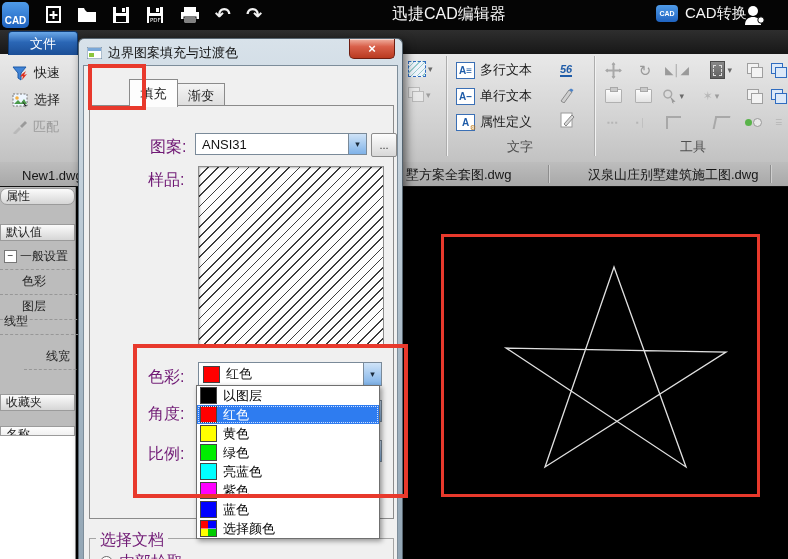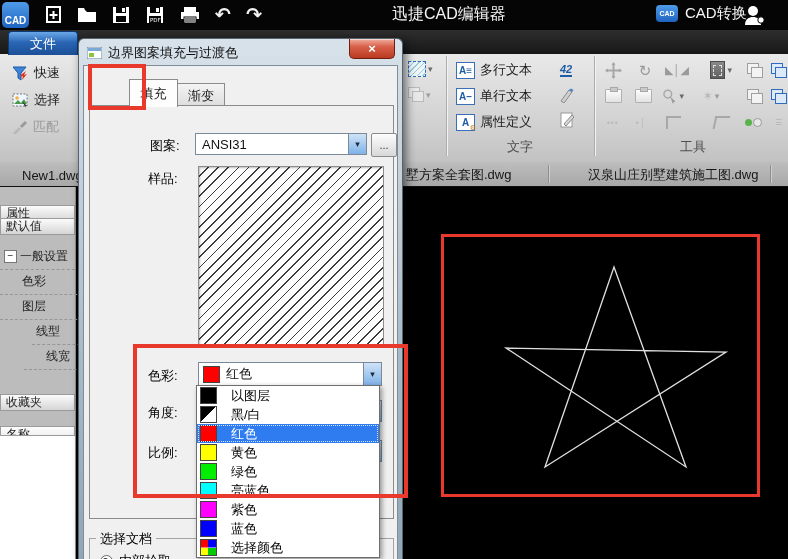--- a/index.html
+++ b/index.html
@@ -84,21 +84,21 @@
           border-radius:6px 6px 0 0;box-shadow:3px 3px 10px rgba(0,0,0,.55);box-sizing:border-box;}
   .dlg-title{left:8px;top:5px;display:flex;align-items:center;gap:6px;font-size:13px;color:#101010;}
   .dlg-close{right:7px;top:0px;width:44px;height:19px;background:linear-gradient(#f0b0a0,#d9604a 40%,#b93a20);
              border:1px solid #6e1d10;border-top:none;border-radius:0 0 5px 5px;color:#fff;font-size:13px;font-weight:bold;
              display:flex;align-items:center;justify-content:center;cursor:pointer;box-shadow:inset 0 1px 0 rgba(255,255,255,.5);}
   .dlg-body{left:4px;top:26px;width:315px;height:495px;background:#f0f0f0;border:1px solid #7d8d9a;box-sizing:border-box;}
   .dtab{font-size:13px;color:#1a1a1a;display:flex;align-items:center;justify-content:center;cursor:pointer;margin-left:36px;}
   .dtab.active{left:9px;top:13px;width:47px;height:27px;background:#fdfdfd;border:1px solid #8b8b8b;border-bottom:none;z-index:3;}
   .dtab.idle{left:57px;top:17px;width:46px;height:23px;background:linear-gradient(#f4f4f4,#dcdcdc);border:1px solid #8b8b8b;border-bottom:none;z-index:1;}
   .page-box{left:5px;top:39px;width:303px;height:412px;border:1px solid #8b8b8b;background:#f0f0f0;z-index:2;}
-  .flabel{font-size:13px;color:#000000;}
+  .flabel{font-size:16px;color:#701a75;}
   .combo{background:#fff;border:1px solid #7a8a99;box-sizing:border-box;display:flex;align-items:center;font-size:13px;color:#111;}
   .combo .arr{margin-left:auto;width:17px;align-self:stretch;background:linear-gradient(#cfe3f7,#7fb2e8);border-left:1px solid #7a8a99;
               display:flex;align-items:center;justify-content:center;color:#1a2a3a;font-size:9px;cursor:pointer;}
   .browse-btn{width:24px;height:22px;background:linear-gradient(#fdfdfd,#d8d8d8);border:1px solid #8b8b8b;border-radius:2px;
               font-size:11px;color:#333;display:flex;align-items:center;justify-content:center;cursor:pointer;}
   .sample-box{background:repeating-linear-gradient(135deg,#fdfdfd 0px,#fdfdfd 6px,#3c3c3c 6px,#3c3c3c 7.2px);
               border:1px solid #8c8c8c;box-shadow:inset 1px 1px 2px rgba(0,0,0,.25);}
   .swatch{width:15px;height:15px;border:1px solid #444;flex:none;}
   .sw-black{background:#000;}
   .sw-bw{background:linear-gradient(135deg,#000 48%,#fff 48%);}
@@ -109,21 +109,21 @@
   .sw-blue{background:#0000ff;}
   .sw-magenta{background:#ff00ff;}
   .sw-multi{background-image:linear-gradient(90deg,#f00 50%,#00f 50%),linear-gradient(90deg,#ff0 50%,#0c0 50%);
             background-size:100% 50%;background-position:top,bottom;background-repeat:no-repeat;}
   .groupbox{border:1px solid #a5a5a5;background:#f0f0f0;}
   .radio{width:11px;height:11px;border:1px solid #6a6a6a;border-radius:50%;background:#fff;position:relative;flex:none;}
   .radio:before{content:"";position:absolute;left:2px;top:2px;width:5px;height:5px;border-radius:50%;background:#333;}
 
   
   .ddlist{left:196px;top:385px;width:182px;z-index:20;background:#fff;border:1px solid #6f6f6f;box-shadow:2px 2px 5px rgba(0,0,0,.4);}
-  .ddrow{height:19px;display:flex;align-items:center;gap:14px;padding-left:3px;font-size:13px;color:#000;cursor:pointer;}
+  .ddrow{height:19px;display:flex;align-items:center;gap:6px;padding-left:3px;font-size:13px;color:#000;cursor:pointer;}
   .ddrow.sel{background:#2e7cf0;color:#fff;outline:1px dotted #cfe0ff;outline-offset:-2px;}
 
   
   .anno{border:4px solid #e8392c;z-index:40;pointer-events:none;}
 </style>
 </head>
 <body>
 
 <div class="screen">
 
@@ -229,21 +229,21 @@
       <span>多行文本</span>
     </div>
     <div class="abs txt-item" style="left:456px;top:33px;">
       <span class="a-ic">A–</span>
       <span>单行文本</span>
     </div>
     <div class="abs txt-item" style="left:456px;top:59px;">
       <span class="a-ic">A<span class="mini">⚙</span></span>
       <span>属性定义</span>
     </div>
-    <div class="abs measure42" style="left:560px;top:9px;">42</div>
+    <div class="abs measure42" style="left:560px;top:9px;">56</div>
     <div class="abs tool-ic" style="left:556px;top:31px;">
       <svg width="16" height="15" viewBox="0 0 16 15">
           <path d="M2 13L10 2l3 2-8 11z" fill="#cfcfcf" stroke="#8a8a8a"></path>
           <path d="M10 2l3 2 1.5-2L12 .5z" fill="#4a82c8"></path>
         </svg>
     </div>
     <div class="abs tool-ic" style="left:556px;top:56px;">
       <svg width="15" height="16" viewBox="0 0 15 16">
           <rect x="1" y="1" width="11" height="14" fill="#fff" stroke="#9a9a9a"></rect>
           <path d="M4 12L12 3l2 2-8 9z" fill="#d8d8d8" stroke="#888"></path>
@@ -337,33 +337,33 @@
   <div class="abs workspace">
 
     <div class="abs canvas">
       <svg class="abs star-svg" width="713" height="373" viewBox="0 0 713 373">
         <polygon points="539,81 470,281 651,166 431,162 611,281" fill="none" stroke="#e0e0e0" stroke-width="1.3"></polygon>
       </svg>
       <div class="abs red-frame"></div>
     </div>
 
     <div class="abs sidebar">
-      <div class="abs side-hdr" style="top:19px;">属性</div>
-      <div class="abs side-hdr" style="top:32px;font-family:Liberation Mono, monospace;">默认值</div>
+      <div class="abs side-hdr" style="top:2px;border-radius:7px;">属性</div>
+      <div class="abs side-hdr" style="top:38px;font-family:Liberation Mono, monospace;">默认值</div>
       <div class="abs tree-row" style="top:58px;">
         <span class="minus-box">−</span>
         <span>一般设置</span>
       </div>
       <div class="abs tree-row" style="top:83px;padding-left:22px;">
           <span>色彩</span>
         </div>
       <div class="abs tree-row" style="top:108px;padding-left:22px;">
           <span>图层</span>
         </div>
-      <div class="abs tree-row" style="top:133px;padding-left:4px;margin-left:32px;">
+      <div class="abs tree-row" style="top:123px;padding-left:4px;">
           <span>线型</span>
         </div>
       <div class="abs tree-row" style="top:158px;padding-left:22px;margin-left:24px;">
           <span>线宽</span>
         </div>
       <div class="abs side-hdr" style="top:208px;">收藏夹</div>
       <div class="abs side-hdr" style="top:240px;background:linear-gradient(#fdfdfd,#e6e6e6);">名称</div>
       <div class="abs name-list" style="top:249px;height:124px;"></div>
     </div>
   </div>
@@ -417,24 +417,20 @@
         <span class="flabel">内部拾取</span>
       </div>
     </div>
   </div>
 
   <div class="abs ddlist">
     <div class="ddrow">
         <span class="swatch sw-black"></span>
         <span>以图层</span>
       </div>
-    <div class="ddrow">
-        <span class="swatch sw-bw"></span>
-        <span>黑/白</span>
-      </div>
     <div class="ddrow sel">
         <span class="swatch sw-red"></span>
         <span>红色</span>
       </div>
     <div class="ddrow">
         <span class="swatch sw-yellow"></span>
         <span>黄色</span>
       </div>
     <div class="ddrow">
         <span class="swatch sw-green"></span>

